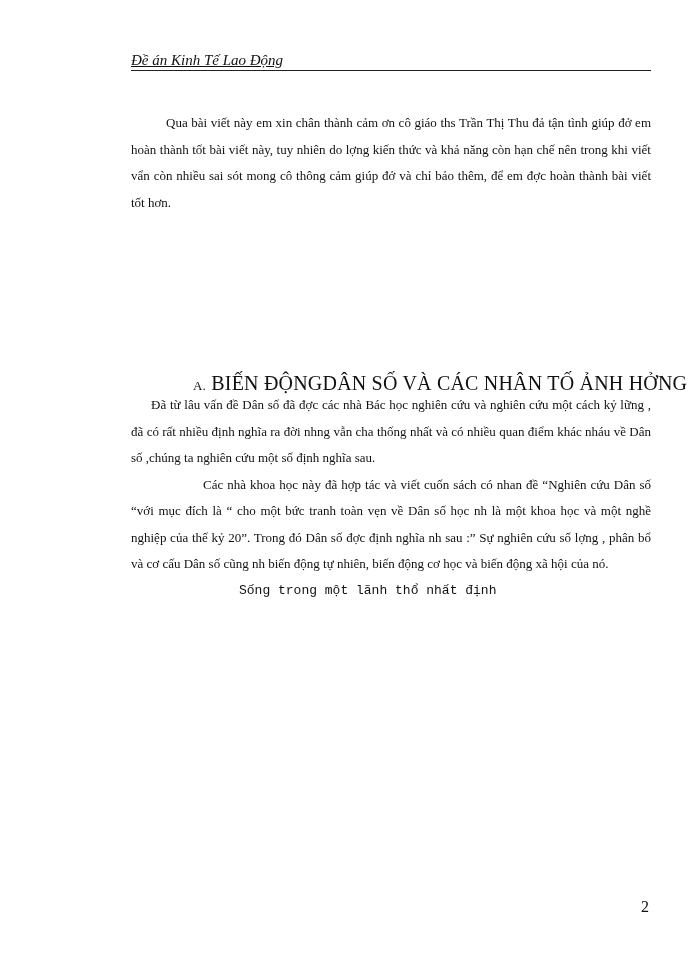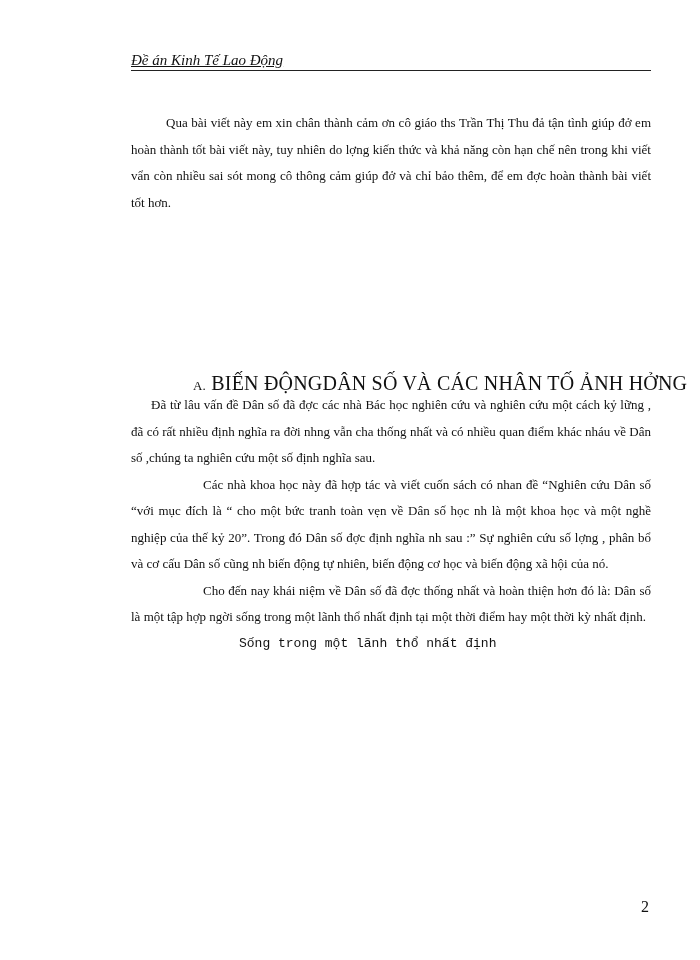--- a/index.html
+++ b/index.html
@@ -31,19 +31,18 @@
   </div>
 
   <div class="section-title">
     <span class="num">A.</span>
     <span>BIẾN ĐỘNGDÂN SỐ VÀ CÁC NHÂN TỐ ẢNH HỞNG</span>
   </div>
 
   <div class="block just" style="top:392px;">
     <p class="p" style="text-indent:20px;">Đã từ lâu vấn đề Dân số đã đợc   các nhà Bác học nghiên cứu và nghiên cứu một cách kỷ lững   , đã có rất nhiều định nghĩa ra đời  nhng   vẫn cha   thống nhất và có nhiều quan điểm khác nháu về Dân số ,chúng ta nghiên cứu một số định nghĩa sau.</p>
     <p class="p" style="text-indent:72px;">Các nhà khoa học này đã hợp tác và viết cuốn sách có nhan đề “Nghiên cứu Dân số “với mục đích là “ cho một bức tranh toàn vẹn về Dân số học nh   là một khoa học và một nghề nghiệp của thế kỷ 20”. Trong đó Dân số đợc   định nghĩa nh   sau :” Sự nghiên cứu số lợng   , phân bổ và cơ cấu Dân số cũng nh   biến động tự nhiên, biến động cơ học và biến động xã hội của nó.</p>
-    <p class="p" style="text-indent:72px;">Cho đến nay khái niệm về Dân số đã đợc   thống nhất và hoàn thiện hơn đó là: Dân số là một tập hợp ngời   sống trong một lãnh thổ nhất định tại một thời điểm hay một  thời kỳ nhất định.</p>
     <p class="p" style="padding-left:108px;font-family:Liberation Mono, monospace;">Sống trong một lãnh thổ nhất định</p>
   </div>
 
   <div class="page-number">2</div>
 
 </div>
 
 </body></html>

